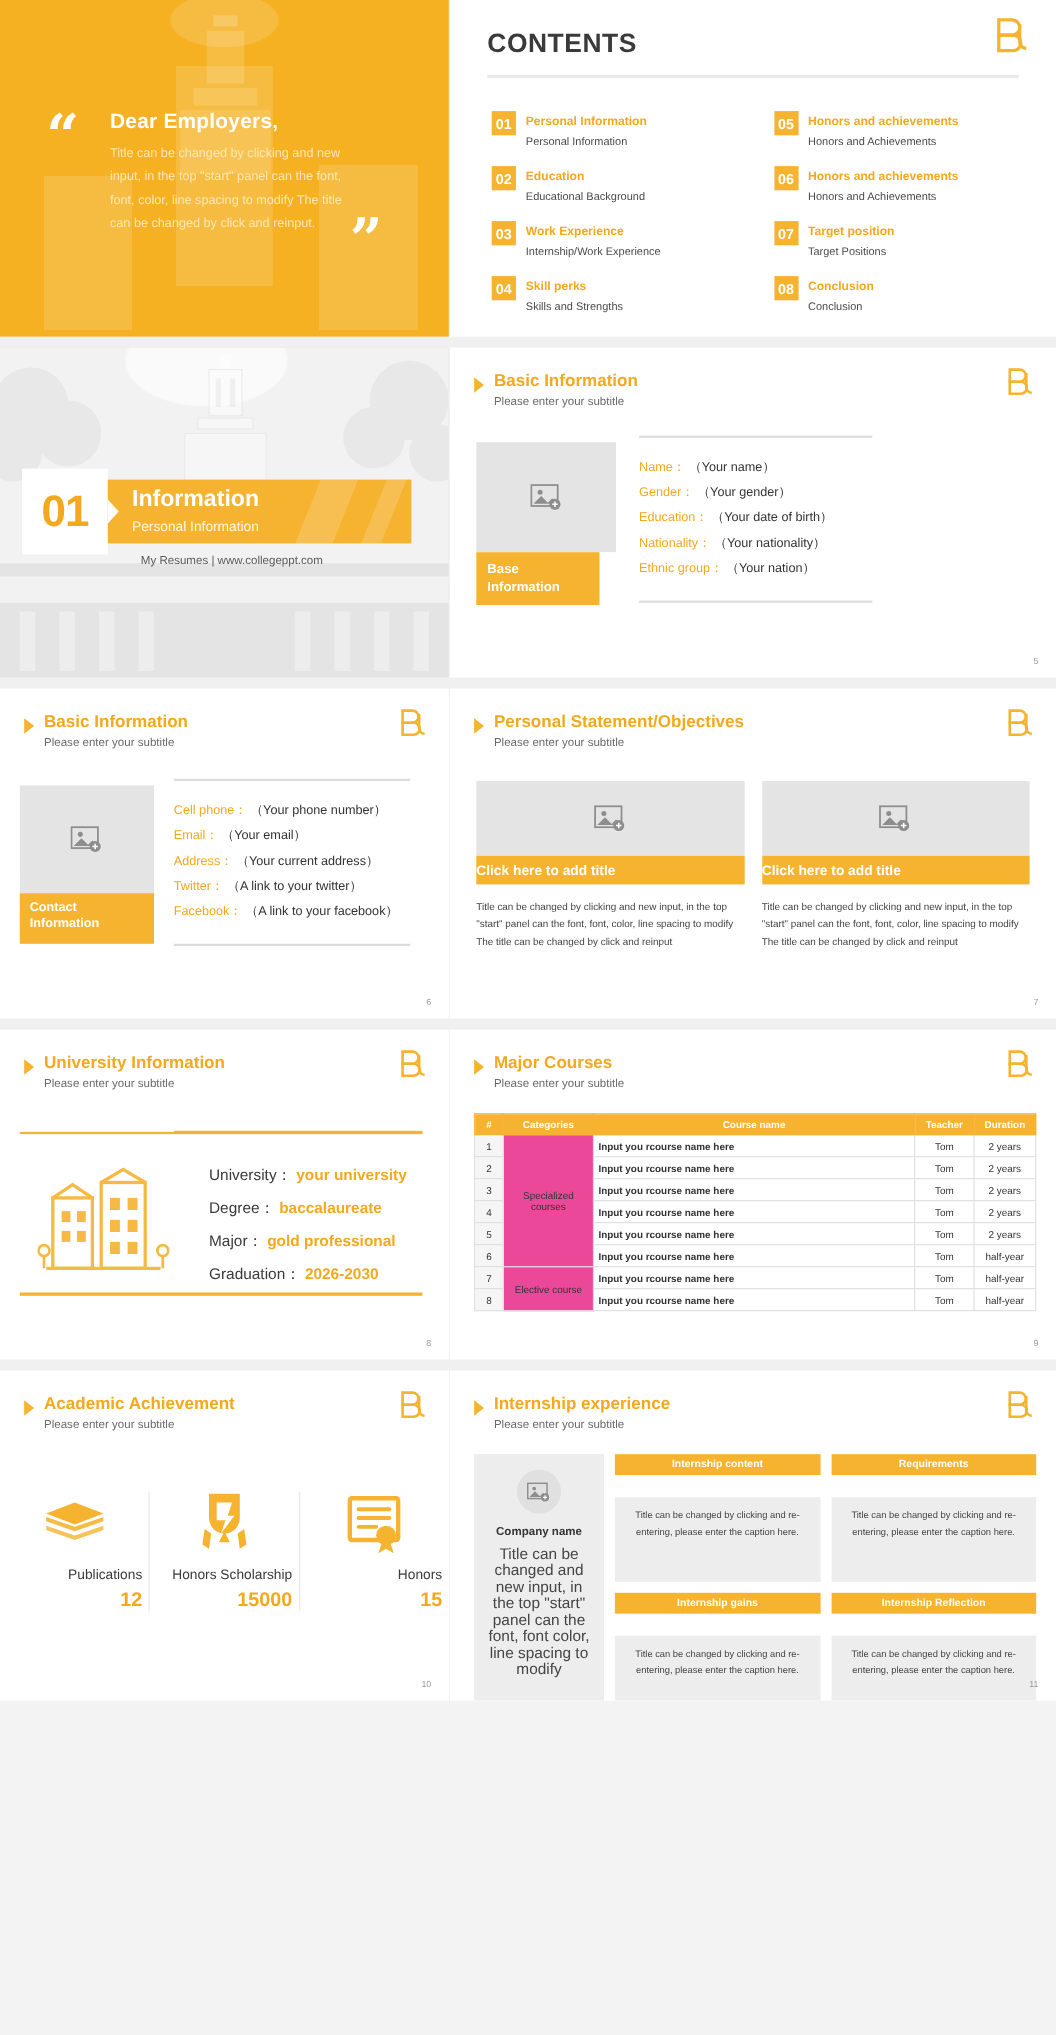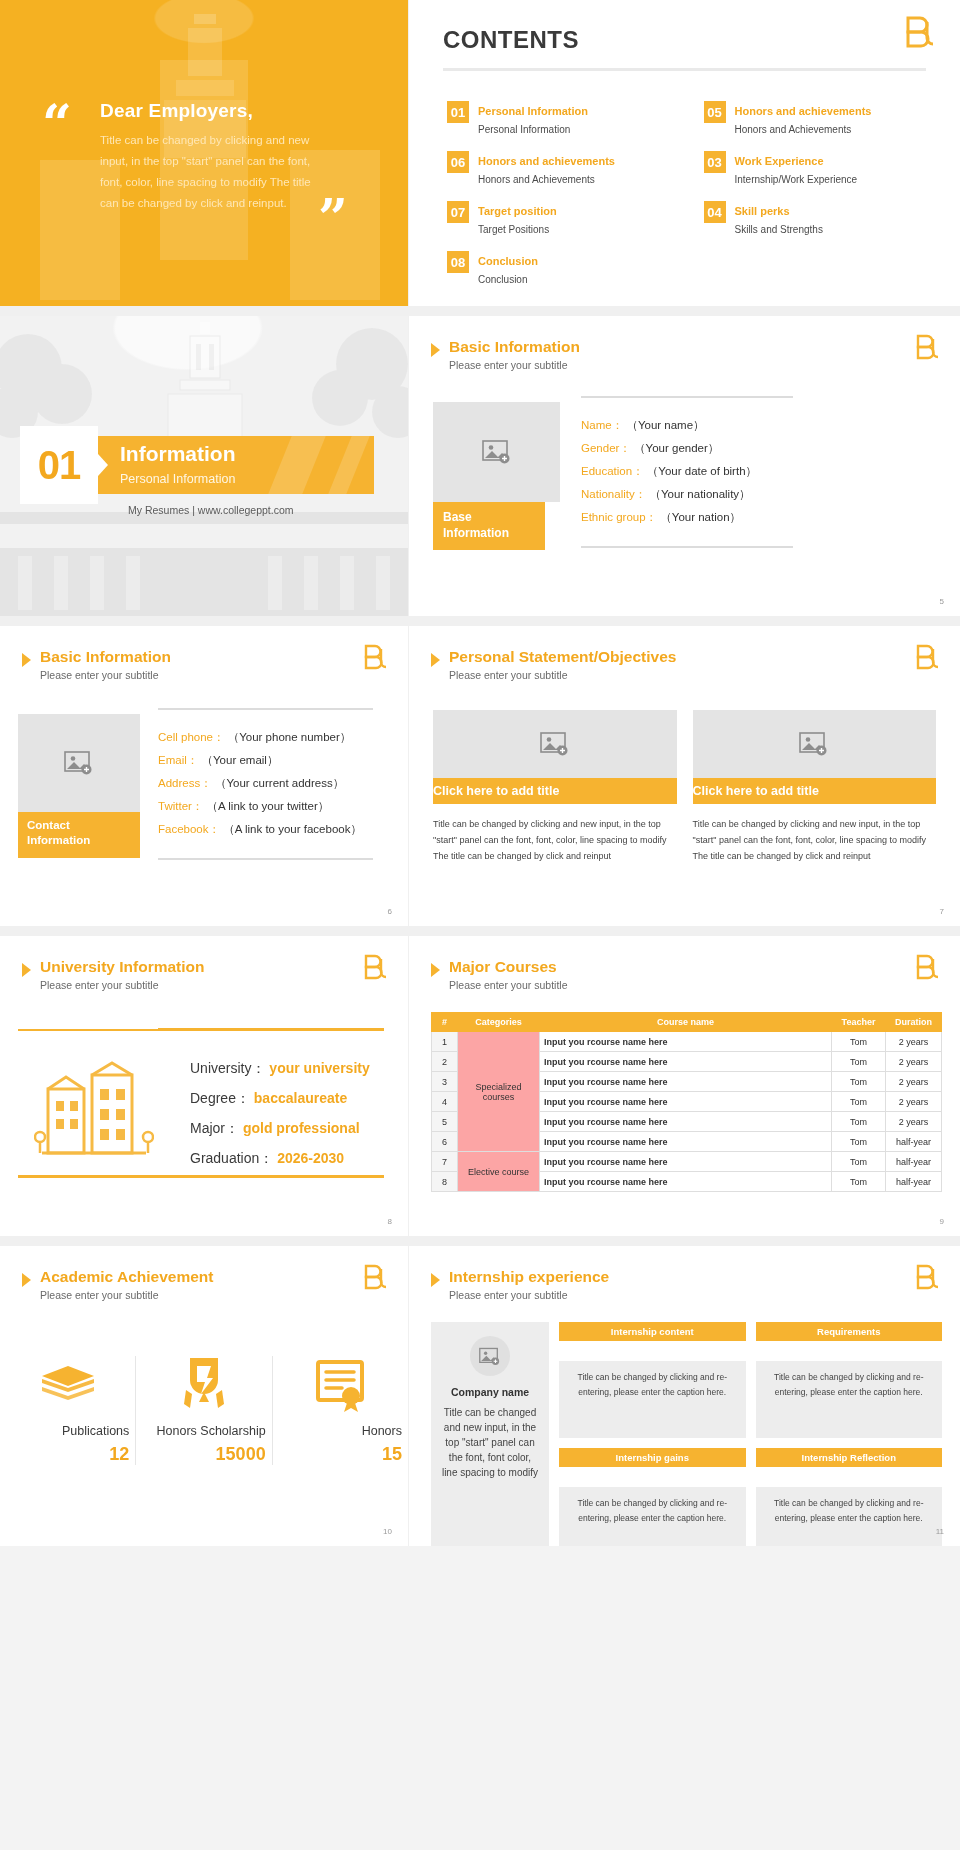--- a/index.html
+++ b/index.html
@@ -186,21 +186,21 @@
     border-collapse: collapse; font-size: 9px; width: 511px;
   }
   table.courses th {
     background: #f6b330; color: #fff; font-weight: 700; padding: 4px 3px; font-size: 9px;
     border: 1px solid #f6b330;
   }
   table.courses td {
     border: 1px solid #dedede; padding: 3px 4px; color: #333; height: 20px;
   }
   td.c-idx { text-align: center; width: 26px; background: #f5f5f5; }
-  td.c-cat { text-align: center; width: 82px; background: #fca5a5; }
+  td.c-cat { text-align: center; width: 82px; background: #ec4899; }
   td.c-name { font-weight: 700; padding-left: 12px; }
   td.c-teacher { text-align: center; width: 54px; }
   td.c-dur { text-align: center; width: 56px; }
 
   
   .s10 { height: 300px; }
   .ach-row { position: absolute; left: 0; right: 0; top: 110px; display: flex; }
   .ach {
     flex: 1; text-align: right; padding: 0 6px;
   }
@@ -211,21 +211,21 @@
 
   
   .s11 { height: 300px; }
   .intern { position: absolute; left: 22px; top: 76px; right: 18px; display: flex; gap: 10px; }
   .intern-left { width: 118px; background: #ededed; padding: 10px 9px; }
   .intern-left .av {
     width: 40px; height: 40px; border-radius: 50%; background: #e0e0e0;
     margin: 4px auto 10px; display: flex; align-items: center; justify-content: center;
   }
   .intern-left .cname { font-size: 10.5px; font-weight: 700; color: #333; text-align: center; }
-  .intern-left .ctxt { font-size: 10px; color: #444; line-height: 15px; margin-top: 7px; text-align: center; }
+  .intern-left .ctxt { font-size: 14px; color: #444; line-height: 15px; margin-top: 7px; text-align: center; }
   .intern-right { flex: 1; display: grid; grid-template-columns: 1fr 1fr; gap: 10px; }
   .ibox .ihead {
     background: #f6b330; color: #fff; font-size: 9.5px; font-weight: 700;
     text-align: center; padding: 4px 0;
   }
   .ibox .ibody {
     background: #ededed; font-size: 8.5px; color: #444; line-height: 15px;
     padding: 9px 10px; text-align: center; height: 77px; margin-top: 20px;
   }
 </style>
@@ -258,20 +258,24 @@
     <div class="contents-h">CONTENTS</div>
     <div class="contents-rule"></div>
     <div class="toc">
       <div class="toc-item">
         <span class="toc-num">01</span>
         <span><span class="toc-t">Personal Information</span><br><span class="toc-s">Personal Information</span></span>
       </div>
       <div class="toc-item">
         <span class="toc-num">05</span>
         <span><span class="toc-t">Honors and achievements</span><br><span class="toc-s">Honors and Achievements</span></span>
+      </div>
+      <div class="toc-item">
+        <span class="toc-num">02</span>
+        <span><span class="toc-t">Education</span><br><span class="toc-s">Educational Background</span></span>
       </div>
       <div class="toc-item">
         <span class="toc-num">06</span>
         <span><span class="toc-t">Honors and achievements</span><br><span class="toc-s">Honors and Achievements</span></span>
       </div>
       <div class="toc-item">
         <span class="toc-num">03</span>
         <span><span class="toc-t">Work Experience</span><br><span class="toc-s">Internship/Work Experience</span></span>
       </div>
       <div class="toc-item">

